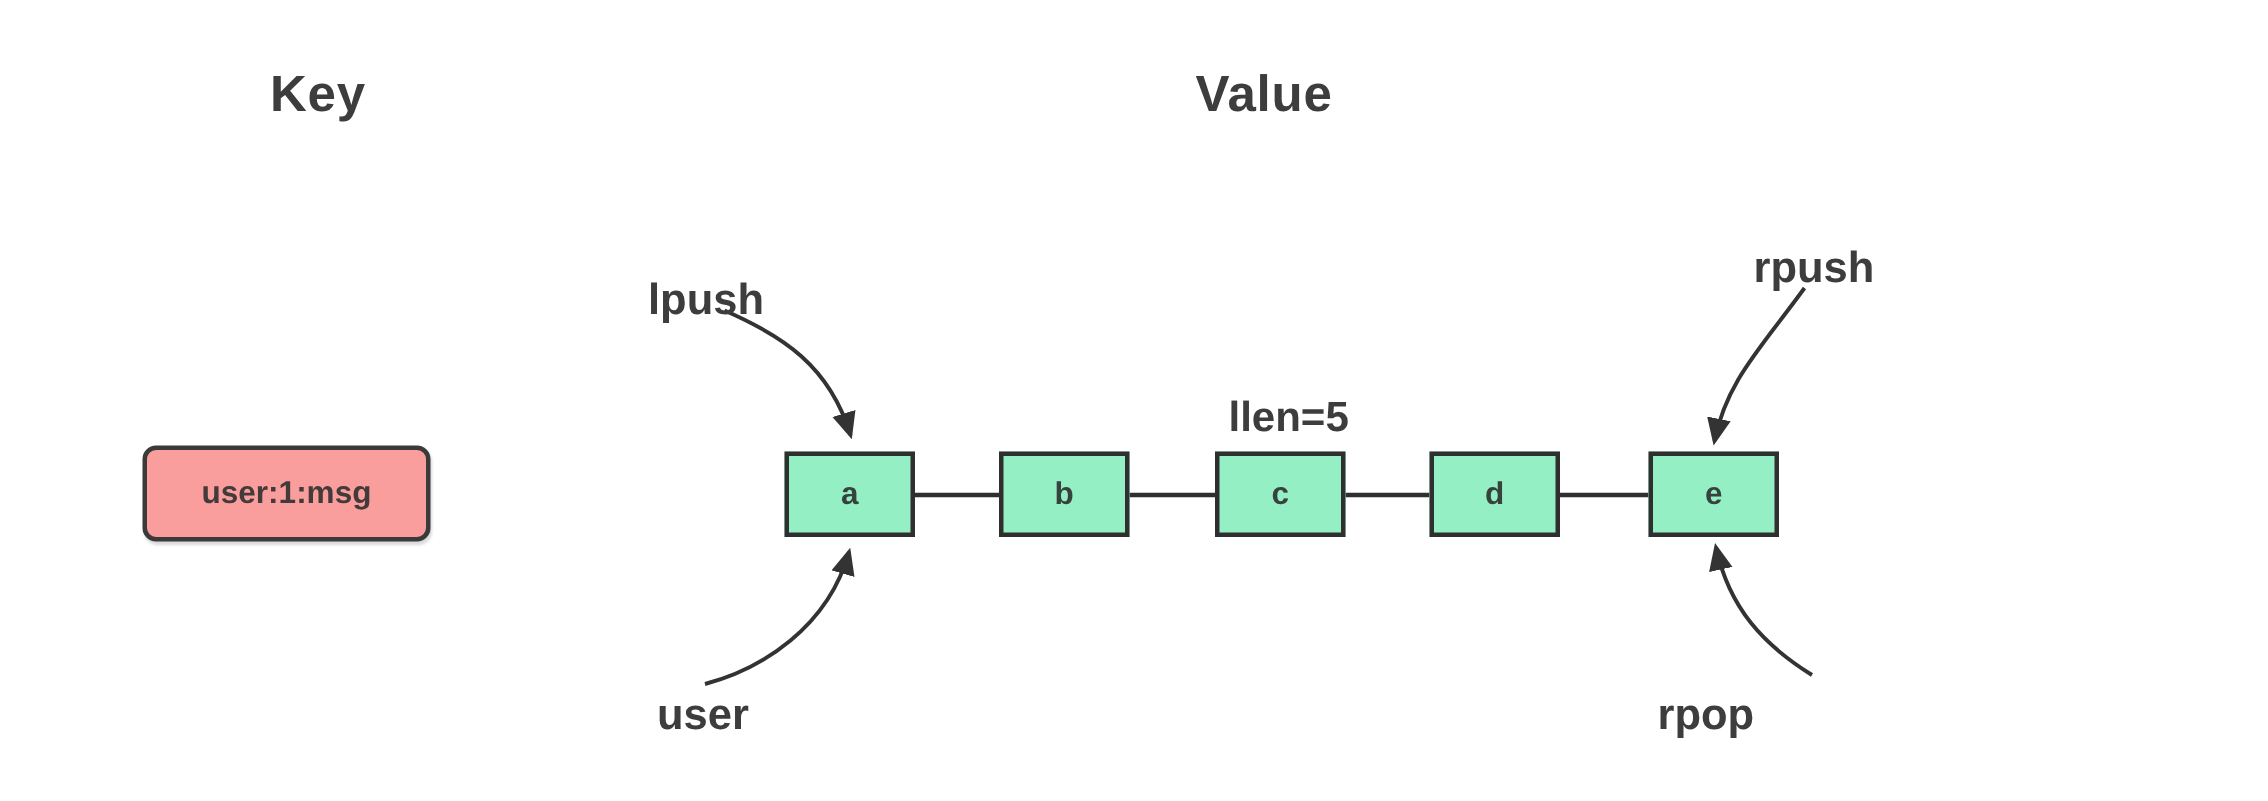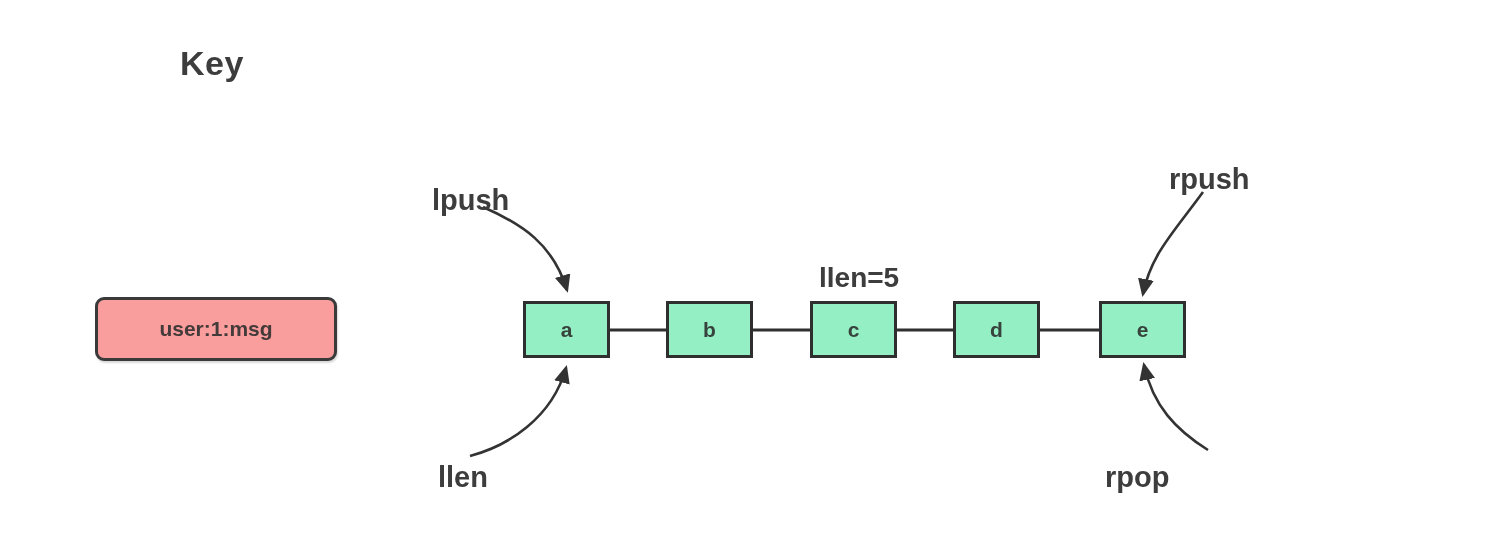--- a/index.html
+++ b/index.html
@@ -18,21 +18,21 @@
     font-weight: bold;
     color: #3d3d3d;
     letter-spacing: 0.5px;
   }
   #hdr-key   { left: 180px; top: 44px; }
   #hdr-value { left: 797px; top: 44px; }
 
   .key-box {
     position: absolute;
     left: 95px; top: 297px;
-    width: 242px; height: 64px;
+    width: 192px; height: 64px;
     background: #fa9d9d;
     border: 3px solid #3a3a3a;
     border-radius: 9px;
     display: flex; align-items: center; justify-content: center;
     font-size: 21px; font-weight: bold; color: #433a3a;
     box-shadow: 1px 2px 2px rgba(0,0,0,0.15);
   }
 
   .node {
     position: absolute;
@@ -85,20 +85,21 @@
   }
   .link   { stroke: #2f2f2f; stroke-width: 3; fill: none; }
   .arrow  { stroke: #333333; stroke-width: 2.6; fill: none; }
 </style>
 </head>
 <body>
 
 <div class="canvas">
 
   <div class="hdr" id="hdr-key">Key</div>
+  <div class="hdr" id="hdr-value">Value</div>
 
   <div class="key-box">user:1:msg</div>
 
   <svg class="overlay" viewBox="0 0 1512 534">
     <defs>
       <marker id="ah" markerUnits="userSpaceOnUse" markerWidth="20" markerHeight="18" refX="15" refY="8" orient="auto">
         <path d="M0,0 L18,8 L0,16 Z" fill="#333333"></path>
       </marker>
     </defs>
 
@@ -114,19 +115,19 @@
   </svg>
 
   <div class="node" id="node-0">a</div>
   <div class="node" id="node-1">b</div>
   <div class="node" id="node-2">c</div>
   <div class="node" id="node-3">d</div>
   <div class="node" id="node-4">e</div>
 
   <div class="op" id="op-lpush">lpush</div>
   <div class="op" id="op-rpush">rpush</div>
-  <div class="op" id="op-lpop">llen</div>
+  <div class="op" id="op-lpop">user</div>
   <div class="op" id="op-rpop">rpop</div>
 
   <div class="note" id="note-llen">llen=5</div>
 
 
 </div>
 
 </body></html>

